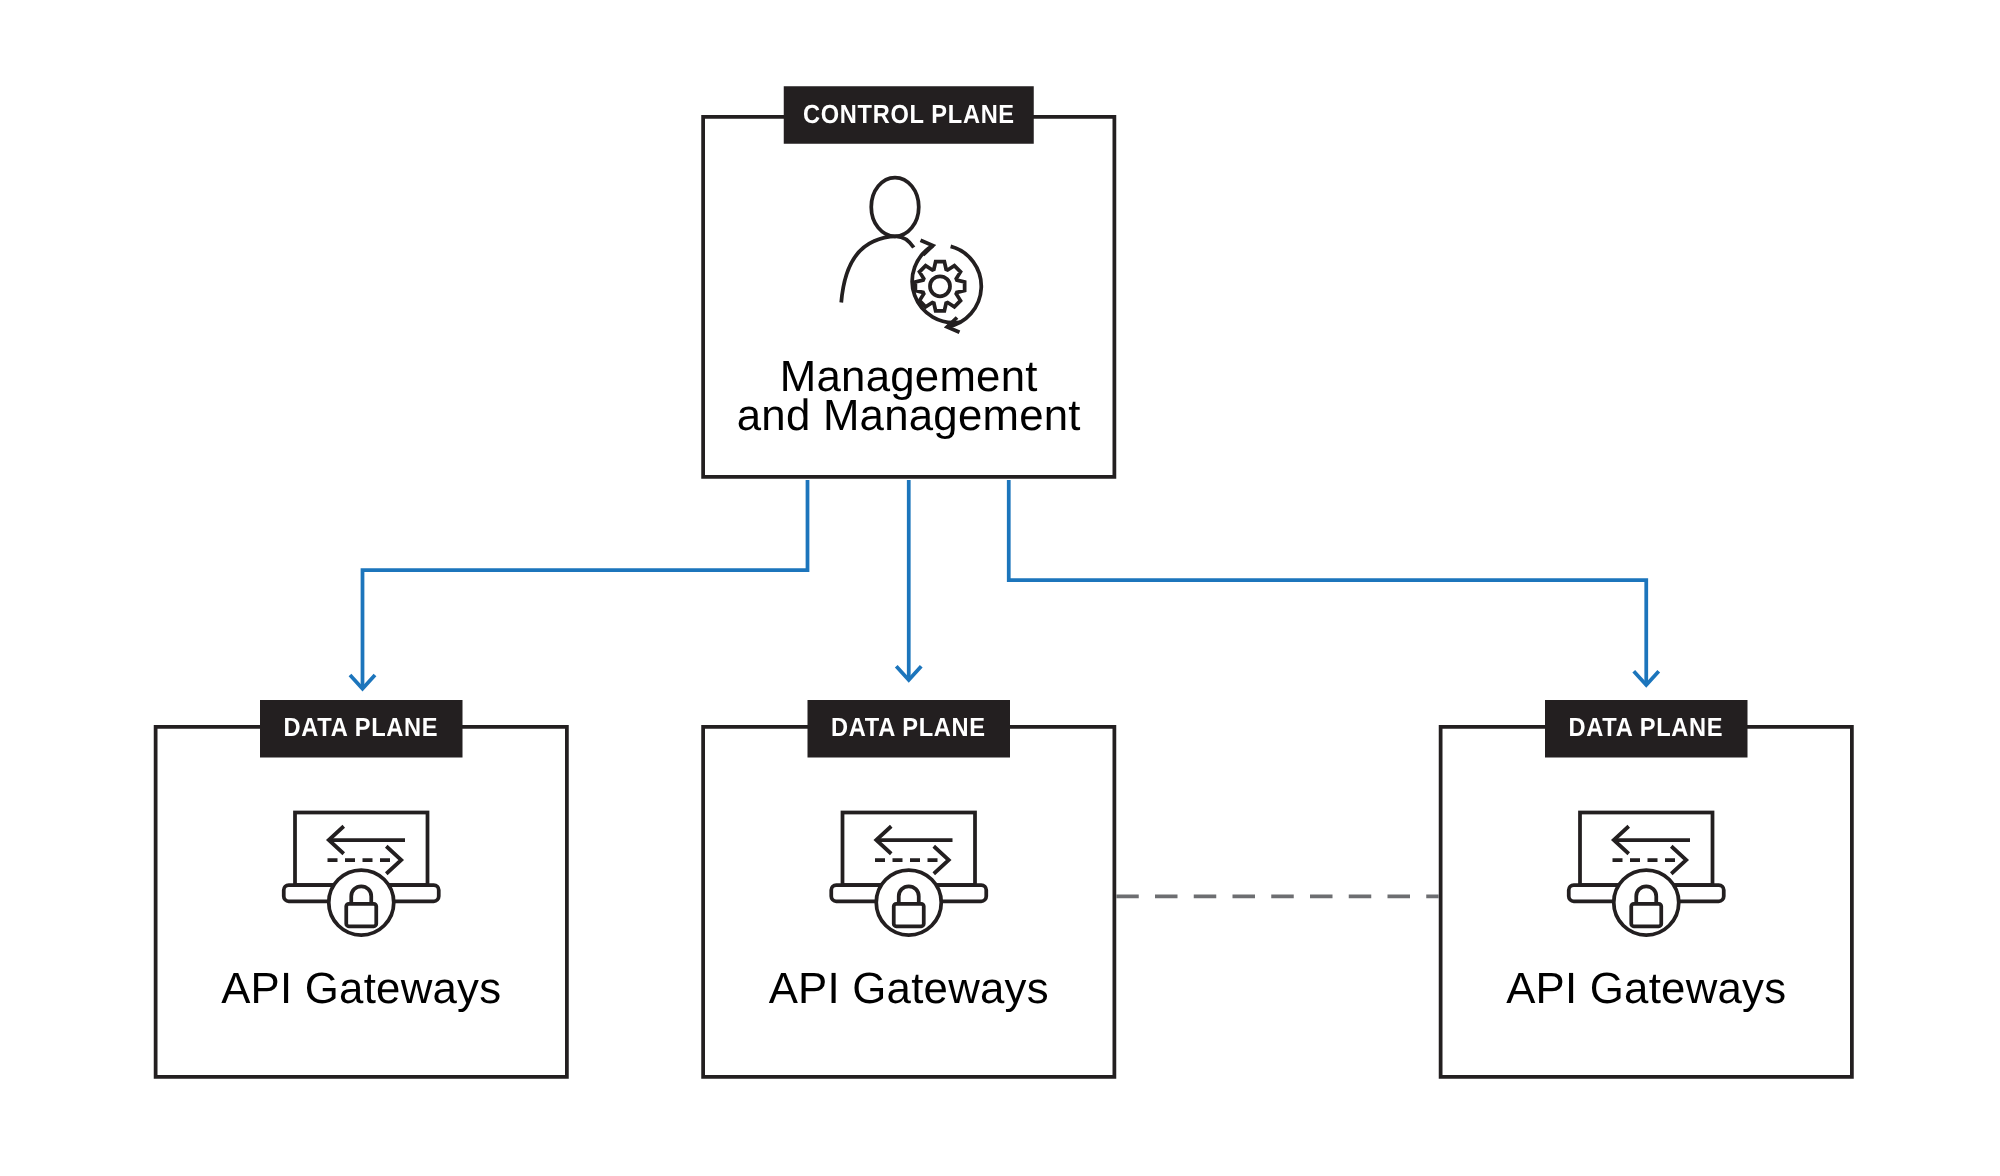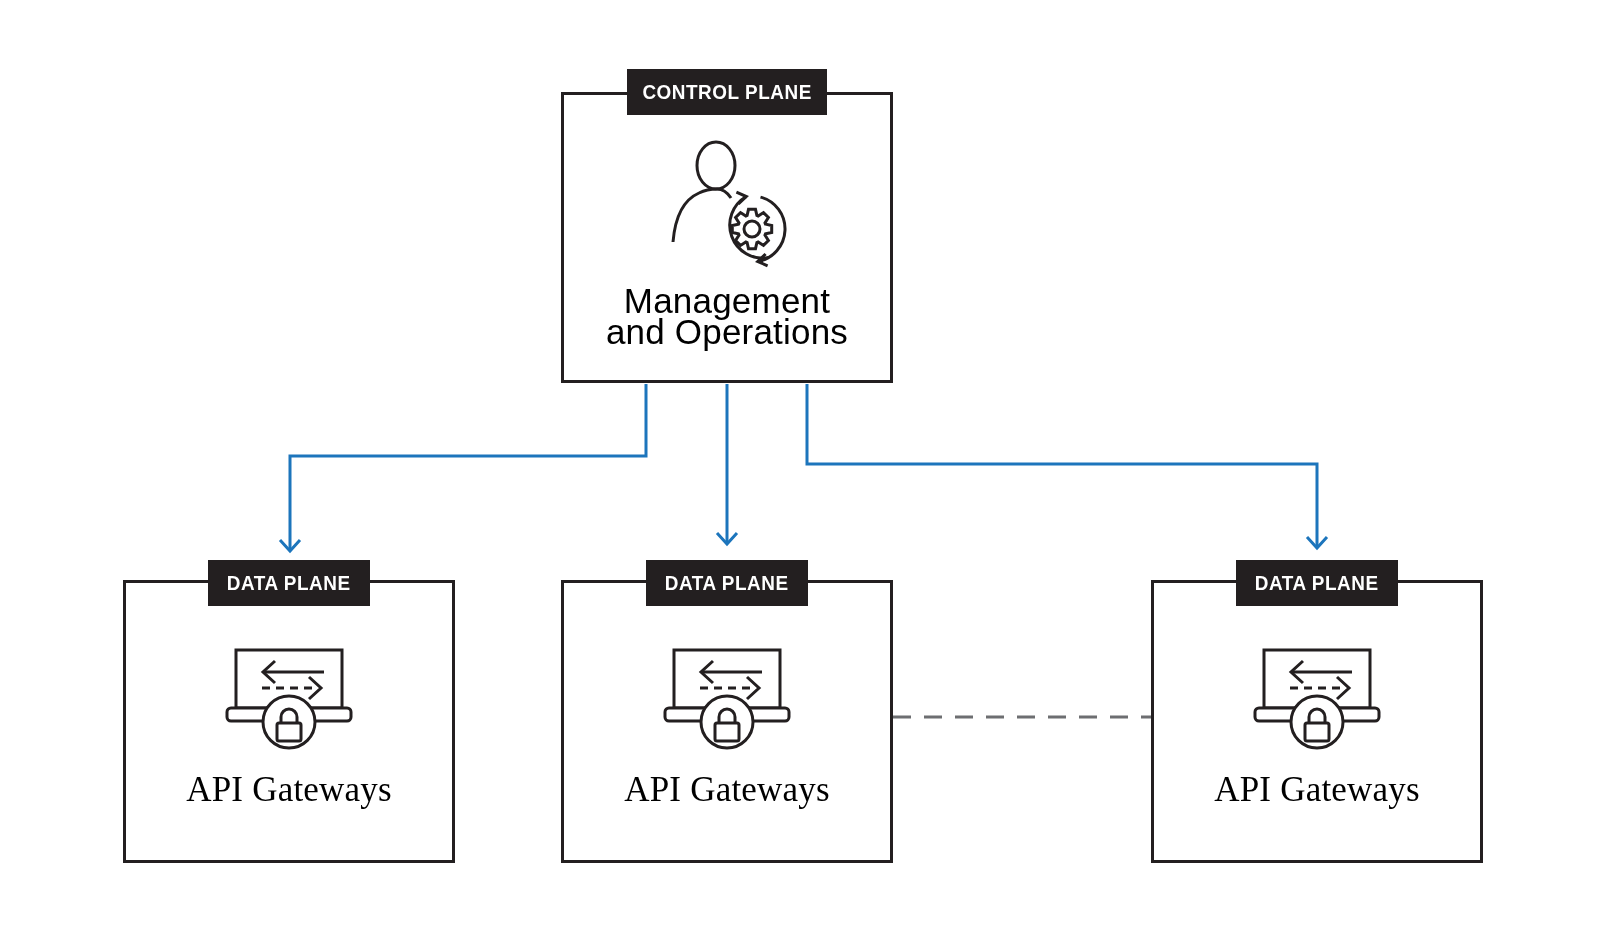--- a/index.html
+++ b/index.html
@@ -26,21 +26,21 @@
   .data-box{top:580px;width:332px;height:283px;}
   .data-box .plane-label{top:-23px;width:162px;height:46px;text-align:right;}
   #data-box-1{left:123px;}
   #data-box-2{left:561px;}
   #data-box-3{left:1151px;}
   .plane-icon{flex:0 0 auto;margin-top:6px;}
   .caption{
     text-align:center;font-size:35px;line-height:31px;color:#000000;
     margin-top:12px;letter-spacing:0.2px;
   }
-  .data-box .caption{margin-top:16px;font-family:Liberation Serif, serif;}
+  .data-box .caption{margin-top:16px;}
   svg .ink{stroke:#231f20;stroke-width:3;fill:none;}
   svg .ink-fill{stroke:#231f20;stroke-width:3;fill:#ffffff;}
 </style>
 </head>
 <body>
 
 <div class="canvas">
 
   <svg class="connectors" viewBox="0 0 1600 941">
     <path d="M646,384 L646,456 L290,456 L290,549" fill="none" stroke-width="3" stroke="#1c75bc"></path>
@@ -65,21 +65,21 @@
         <path class="ink" d="M103.5,63.1 A33,33 0 0 1 100.7,127.5"></path>
         <polyline class="ink" points="108.6,120.0 100.7,127.5 110.6,131.8"></polyline>
         <g transform="translate(95,95)">
           <path class="ink-fill" d="M13.5,-4.9 L19.7,-3.5 L19.7,3.5 L13.5,4.9 L13.0,6.1 L16.4,11.5 L11.5,16.4 L6.1,13.0 L4.9,13.5 L3.5,19.7 L-3.5,19.7 L-4.9,13.5 L-6.1,13.0 L-11.5,16.4 L-16.4,11.5 L-13.0,6.1 L-13.5,4.9 L-19.7,3.5 L-19.7,-3.5 L-13.5,-4.9 L-13.0,-6.1 L-16.4,-11.5 L-11.5,-16.4 L-6.1,-13.0 L-4.9,-13.5 L-3.5,-19.7 L3.5,-19.7 L4.9,-13.5 L6.1,-13.0 L11.5,-16.4 L16.4,-11.5 L13.0,-6.1 Z"></path>
           <circle class="ink" cx="0" cy="0" r="8"></circle>
         </g>
       </svg>
     </div>
     <div class="caption">
       <div>Management</div>
-      <div>and Operations</div>
+      <div>and Management</div>
     </div>
   </div>
 
   <div class="plane data-box" id="data-box-1">
     <div class="plane-label">
       <span>DATA PLANE</span>
     </div>
     <div class="plane-icon">
       <svg width="130" height="110" viewBox="0 0 130 110">
         <rect class="ink-fill" x="12" y="6" width="106" height="58"></rect>

